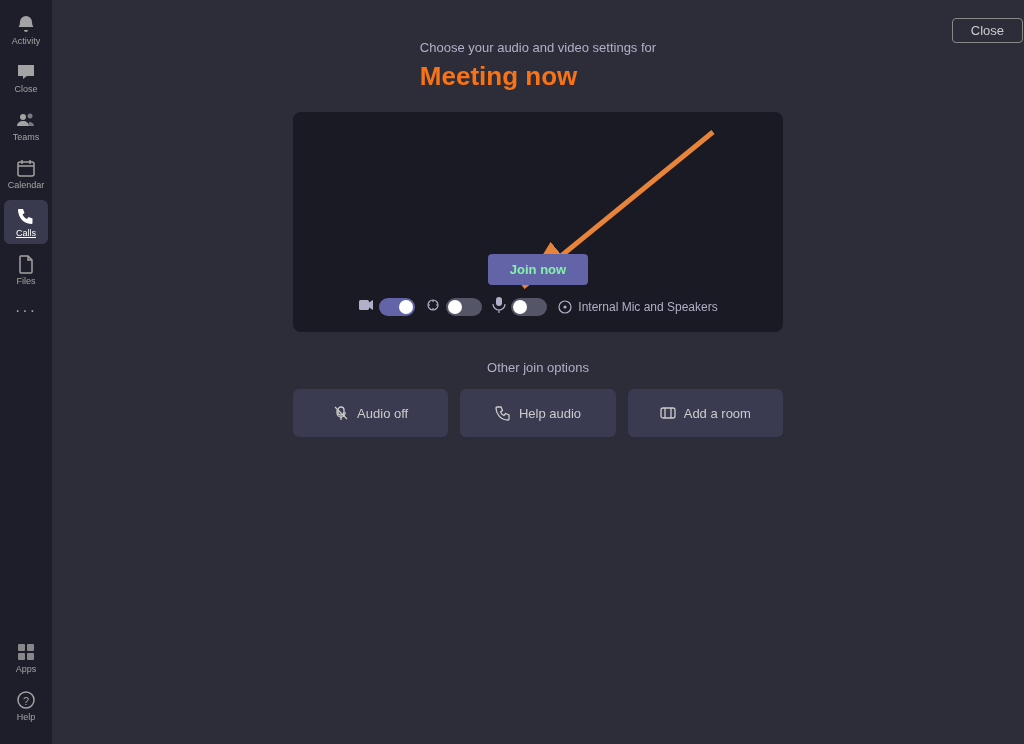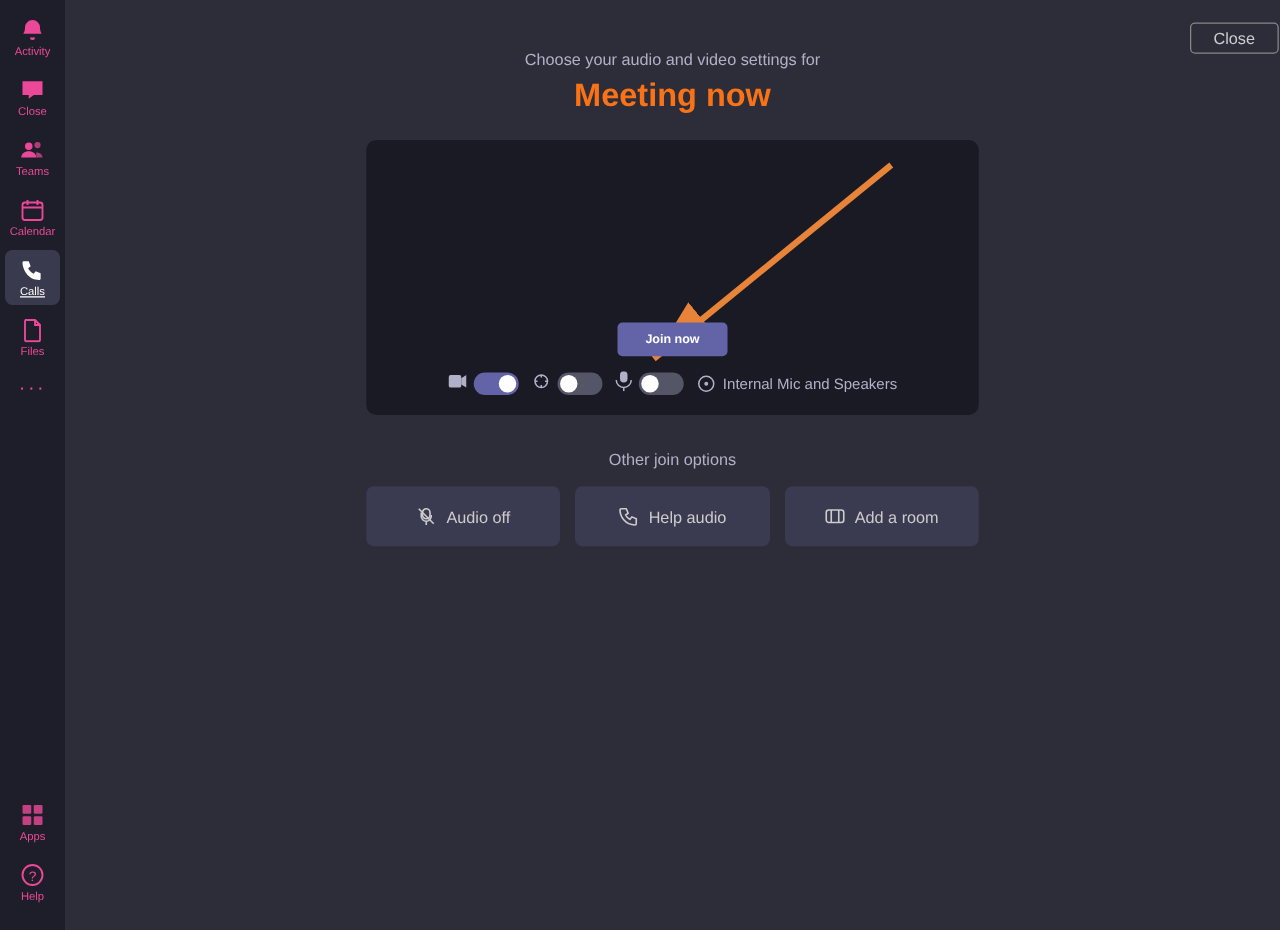--- a/index.html
+++ b/index.html
@@ -25,21 +25,21 @@
     }
     .sidebar-item {
       display: flex;
       flex-direction: column;
       align-items: center;
       gap: 2px;
       padding: 6px 4px;
       border-radius: 6px;
       cursor: pointer;
       width: 44px;
-      color: #ec4899;
+      color: #a3a3a3;
     }
     .sidebar-item.active {
       color: #fff;
       background: #3a3a4e;
     }
     .sidebar-item .icon-svg {
       font-size: 18px;
       line-height: 1;
     }
     .sidebar-item .label {
@@ -76,21 +76,21 @@
       border: 1px solid #888;
       color: #ccc;
       padding: 4px 18px;
       border-radius: 4px;
       cursor: pointer;
       font-size: 13px;
     }
 
     
     .header-section {
-      text-align: center;
+      text-align: left;
       margin-top: 20px;
       margin-bottom: 20px;
     }
     .subtitle {
       font-size: 13px;
       color: #b0b0c8;
       margin-bottom: 6px;
     }
     .meeting-title {
       font-size: 26px;
@@ -118,25 +118,25 @@
       top: 0;
       left: 0;
       width: 100%;
       height: 100%;
       pointer-events: none;
     }
 
     
     .join-now-btn {
       background: #6264a7;
-      color: #ffffff;
+      color: #86efac;
       border: none;
       border-radius: 4px;
       padding: 8px 22px;
-      font-size: 10px;
+      font-size: 13px;
       font-weight: 600;
       cursor: pointer;
       margin-bottom: 12px;
       position: relative;
       z-index: 2;
     }
 
     
     .controls-row {
       display: flex;

